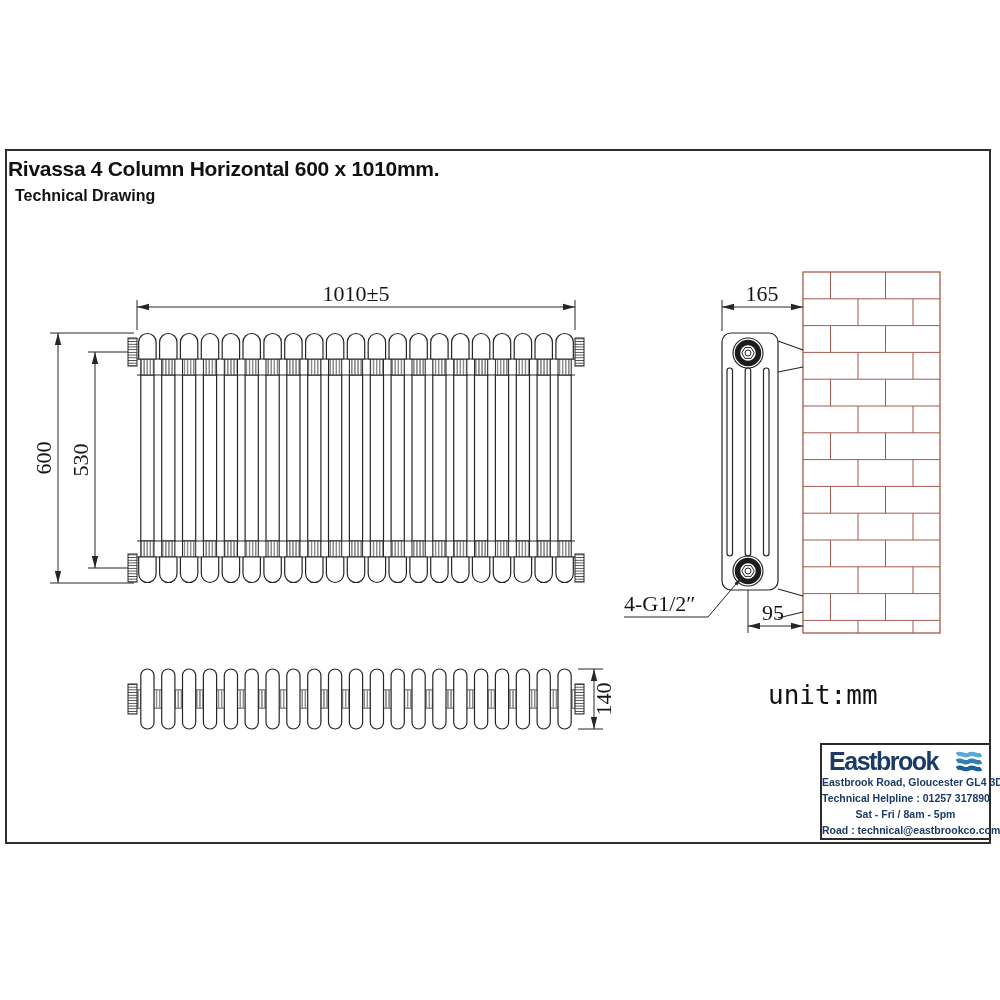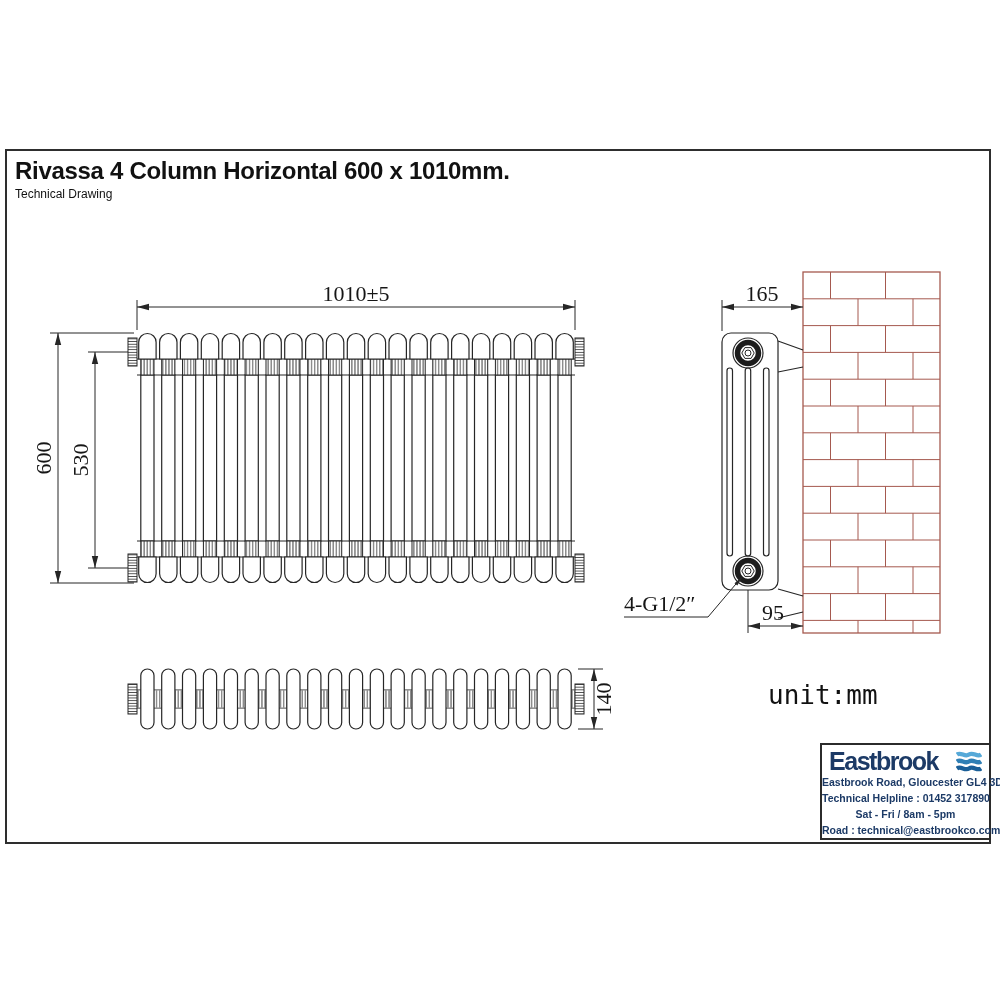--- a/index.html
+++ b/index.html
@@ -1,21 +1,21 @@
 <!DOCTYPE html>
 <html><head>
 <meta charset="utf-8">
 <style>
   html,body{margin:0;padding:0;background:#fff;}
   .page{position:relative;width:1000px;height:1000px;background:#fff;overflow:hidden;
         font-family:"Liberation Sans",sans-serif;}
   .draw{position:absolute;left:0;top:0;}
-  .title{position:absolute;left:15px;top:157px;font-size:24px;font-weight:bold;color:#111;
+  .title{position:absolute;left:8px;top:157px;font-size:21px;font-weight:bold;color:#111;
          letter-spacing:-0.3px;}
-  .subtitle{position:absolute;left:15px;top:187px;font-size:12px;font-weight:normal;color:#111;}
+  .subtitle{position:absolute;left:15px;top:187px;font-size:16px;font-weight:bold;color:#111;}
   
   .sh  {fill:#fff;stroke:#262626;stroke-width:1.2px;}
   .shh {fill:url(#hatchV);stroke:#262626;stroke-width:1px;}
   .shp {fill:url(#hatchH);stroke:#262626;stroke-width:1px;}
   .hv  {fill:url(#hatchV);stroke:none;}
   .ln  {stroke:#262626;stroke-width:1.2px;fill:none;}
   .dl  {stroke:#262626;stroke-width:1px;fill:none;}
   .ar  {fill:#262626;stroke:none;}
   .dimtxt{font-family:"Liberation Serif",serif;font-size:22px;fill:#161616;}
   .unittxt{font-family:"DejaVu Sans Mono",monospace;font-size:26px;fill:#111;}
@@ -386,17 +386,17 @@
   <div class="infobox">
     <div class="brandrow">
       <span class="brandname">Eastbrook</span>
       <svg width="26" height="21" viewBox="0 0 30 24">
         <path d="M1,4 C6,0.5 10,7.5 15,4 C20,0.5 24,7.5 29,4" fill="none" stroke="#56a9d8" stroke-width="5"></path>
         <path d="M1,12 C6,8.5 10,15.5 15,12 C20,8.5 24,15.5 29,12" fill="none" stroke="#2f7fb5" stroke-width="5"></path>
         <path d="M1,20 C6,16.5 10,23.5 15,20 C20,16.5 24,23.5 29,20" fill="none" stroke="#1a5f98" stroke-width="5"></path>
       </svg>
     </div>
     <div class="contact">Eastbrook Road, Gloucester GL4 3DB</div>
-    <div class="contact">Technical Helpline : 01452 317890</div>
+    <div class="contact">Technical Helpline : 01257 317890</div>
     <div class="contact">Sat - Fri / 8am - 5pm</div>
     <div class="contact">Road : technical@eastbrookco.com</div>
   </div>
 </div>
 
 </body></html>

